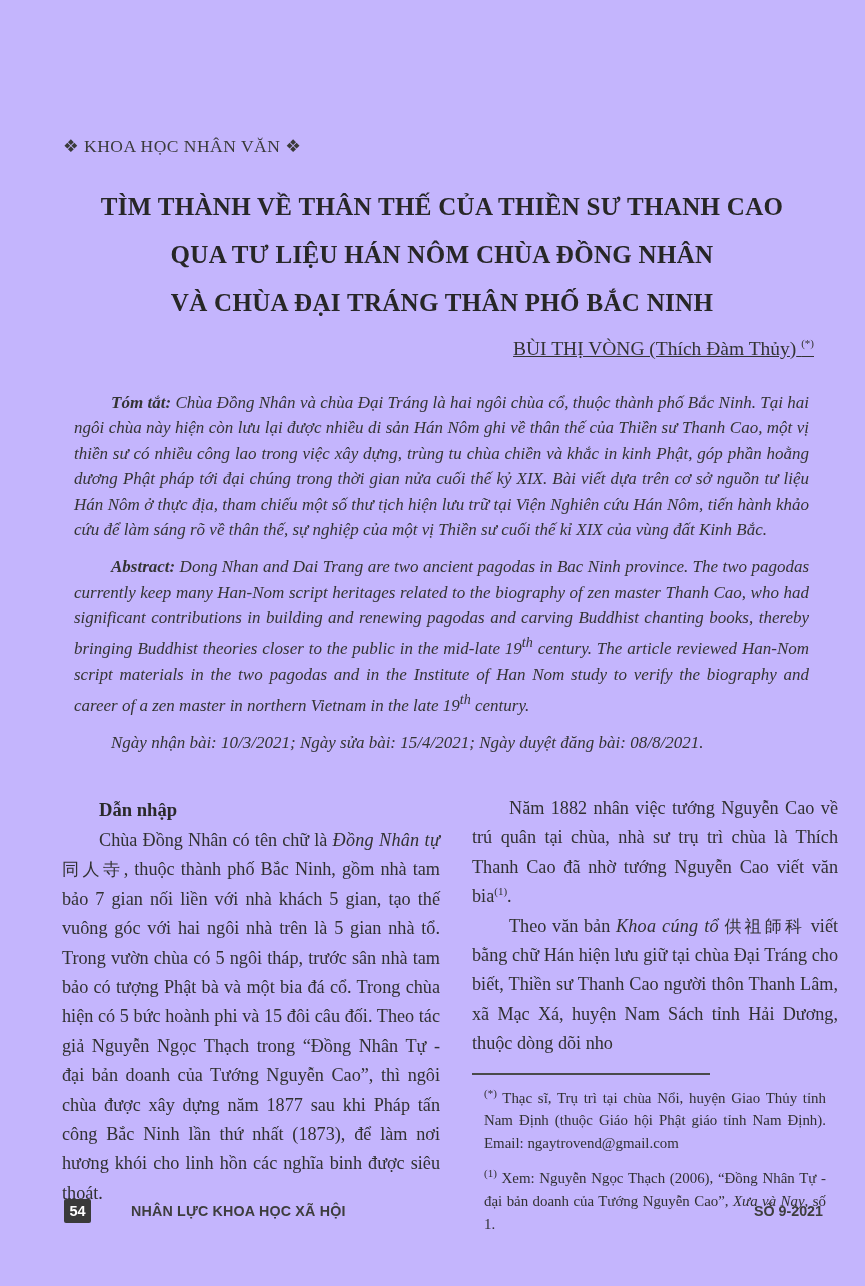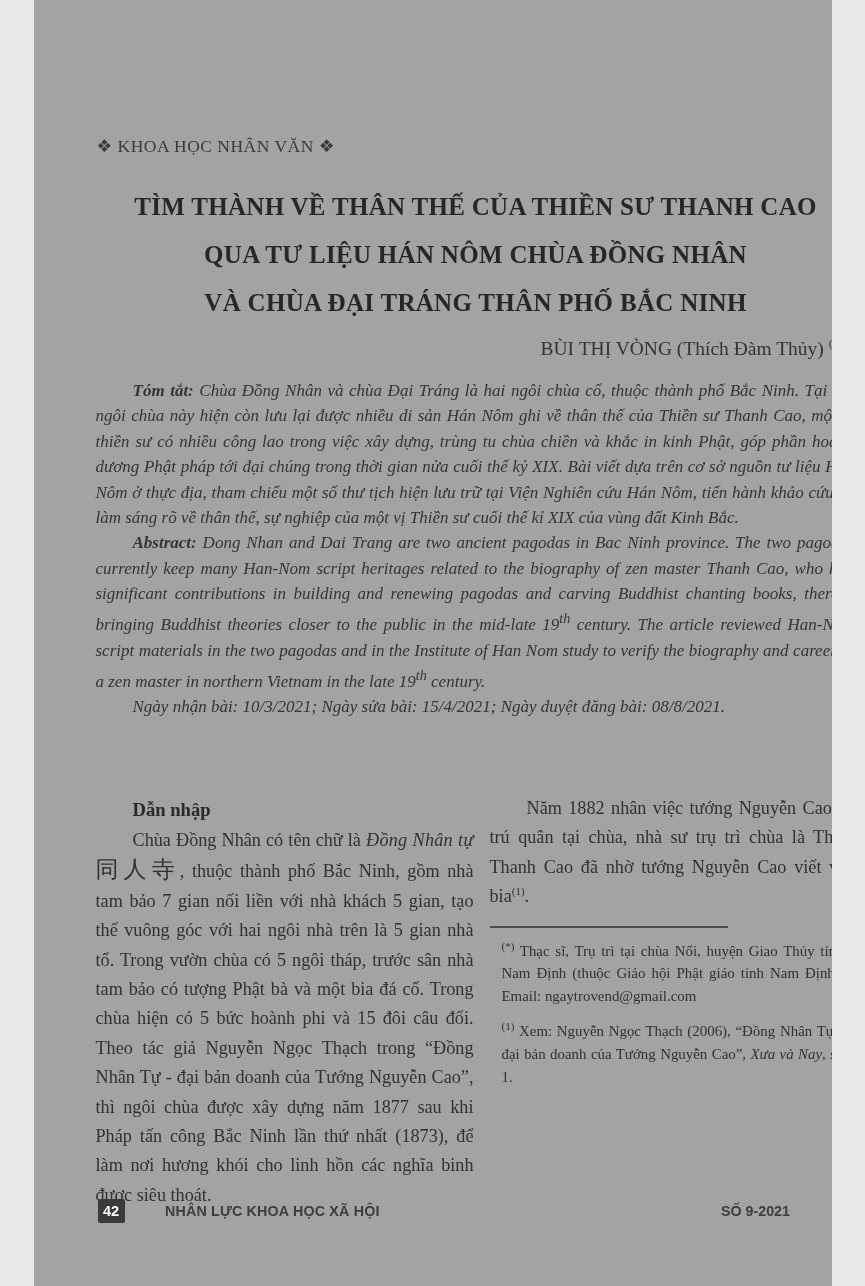--- a/index.html
+++ b/index.html
@@ -1,21 +1,21 @@
 <!DOCTYPE html>
 <html lang="vi"><head>
 <meta charset="utf-8">
 <style>
   html, body { margin: 0; padding: 0; background: #e8e8e8; }
   .page {
     position: relative;
-    width: 798px;
+    width: 865px;
     height: 1286px;
     margin: 0 auto;
-    background: #a3a3a3;
+    background: #c4b5fd;
     color: #2e2e2e;
     font-family: "Liberation Serif", "DejaVu Serif", serif;
     overflow: hidden;
     box-sizing: border-box;
   }
   .section-header {
     position: absolute;
     top: 136px;
     left: 63px;
     font-size: 17.5px;
@@ -30,66 +30,67 @@
     text-align: center;
     font-weight: bold;
     font-size: 25px;
     line-height: 48px;
     color: #272727;
     letter-spacing: 0.3px;
   }
   .author-line {
     position: absolute;
     top: 337px;
-    left: 56px;
+    left: 62px;
     width: 752px;
     text-align: right;
     font-size: 19.5px;
     color: #333;
+    text-decoration: underline;
   }
   .author-line sup { font-size: 11px; }
   .abstract-block {
     position: absolute;
     top: 378px;
     left: 62px;
     width: 759px;
     font-style: italic;
     font-size: 17px;
     line-height: 25.4px;
     text-align: justify;
     color: #343434;
   }
-  .abstract-block p { margin: 0; text-indent: 37px; }
+  .abstract-block p { margin: 12px; text-indent: 37px; }
   .lead-label { font-weight: bold; }
   .columns {
     position: absolute;
     top: 794px;
     left: 62px;
     width: 760px;
     display: flex;
-    gap: 16px;
+    gap: 32px;
     font-size: 18.2px;
     line-height: 29.4px;
     text-align: justify;
     color: #313131;
   }
   .col-left  { width: 378px; flex: 0 0 378px; }
   .col-right { width: 366px; flex: 0 0 366px; }
   .intro-heading {
     margin: 0;
     font-size: 18.6px;
     font-weight: bold;
     text-indent: 37px;
     line-height: 32px;
     color: #2a2a2a;
   }
   .body-para { margin: 0; text-indent: 37px; }
   .body-para i { letter-spacing: 0.2px; }
   .body-para sup, .footnote sup { font-size: 11px; line-height: 0; }
-  .cjk { font-size: 23px; letter-spacing: 2px; margin-top: 46px; }
+  .cjk { font-size: 17px; letter-spacing: 2px; margin-top: 46px; }
   .footnote-rule {
     border: none;
     border-top: 2.5px solid #4a4a4a;
     width: 238px;
     margin: 14px 0 8px 0;
   }
   .footnotes {
     font-size: 14.9px;
     line-height: 22.8px;
     text-align: justify;
@@ -155,27 +156,28 @@
     <p>Ngày nhận bài: 10/3/2021; Ngày sửa bài: 15/4/2021; Ngày duyệt đăng bài: 08/8/2021.</p>
   </div>
 
   <div class="columns">
     <div class="col-left">
       <h3 class="intro-heading">Dẫn nhập</h3>
       <p class="body-para">Chùa Đồng Nhân có tên chữ là <i>Đồng Nhân tự</i> <span class="cjk">同人寺</span>, thuộc thành phố Bắc Ninh, gồm nhà tam bảo 7 gian nối liền với nhà khách 5 gian, tạo thế vuông góc với hai ngôi nhà trên là 5 gian nhà tổ. Trong vườn chùa có 5 ngôi tháp, trước sân nhà tam bảo có tượng Phật bà và một bia đá cổ. Trong chùa hiện có 5 bức hoành phi và 15 đôi câu đối. Theo tác giả Nguyễn Ngọc Thạch trong “Đồng Nhân Tự - đại bản doanh của Tướng Nguyễn Cao”, thì ngôi chùa được xây dựng năm 1877 sau khi Pháp tấn công Bắc Ninh lần thứ nhất (1873), để làm nơi hương khói cho linh hồn các nghĩa binh được siêu thoát.</p>
     </div>
     <div class="col-right">
       <p class="body-para">Năm 1882 nhân việc tướng Nguyễn Cao về trú quân tại chùa, nhà sư trụ trì chùa là Thích Thanh Cao đã nhờ tướng Nguyễn Cao viết văn bia<sup>(1)</sup>.</p>
+      <p class="body-para">Theo văn bản <i>Khoa cúng tổ</i> <span class="cjk">供祖師科</span> viết bằng chữ Hán hiện lưu giữ tại chùa Đại Tráng cho biết, Thiền sư Thanh Cao người thôn Thanh Lâm, xã Mạc Xá, huyện Nam Sách tỉnh Hải Dương, thuộc dòng dõi nho</p>
       <hr class="footnote-rule">
       <div class="footnotes">
         <p class="footnote"><sup>(*)</sup> Thạc sĩ, Trụ trì tại chùa Nổi, huyện Giao Thủy tỉnh Nam Định (thuộc Giáo hội Phật giáo tỉnh Nam Định). Email: ngaytrovend@gmail.com</p>
         <p class="footnote"><sup>(1)</sup> Xem: Nguyễn Ngọc Thạch (2006), “Đồng Nhân Tự - đại bản doanh của Tướng Nguyễn Cao”, <i>Xưa và Nay</i>, số 1.</p>
       </div>
     </div>
   </div>
 
   <div class="page-footer">
-    <span class="page-number-badge">42</span>
+    <span class="page-number-badge">54</span>
     <span class="journal-name">NHÂN LỰC KHOA HỌC XÃ HỘI</span>
     <span class="issue-label">SỐ 9-2021</span>
   </div>
 
 </div>
 
 </body></html>

